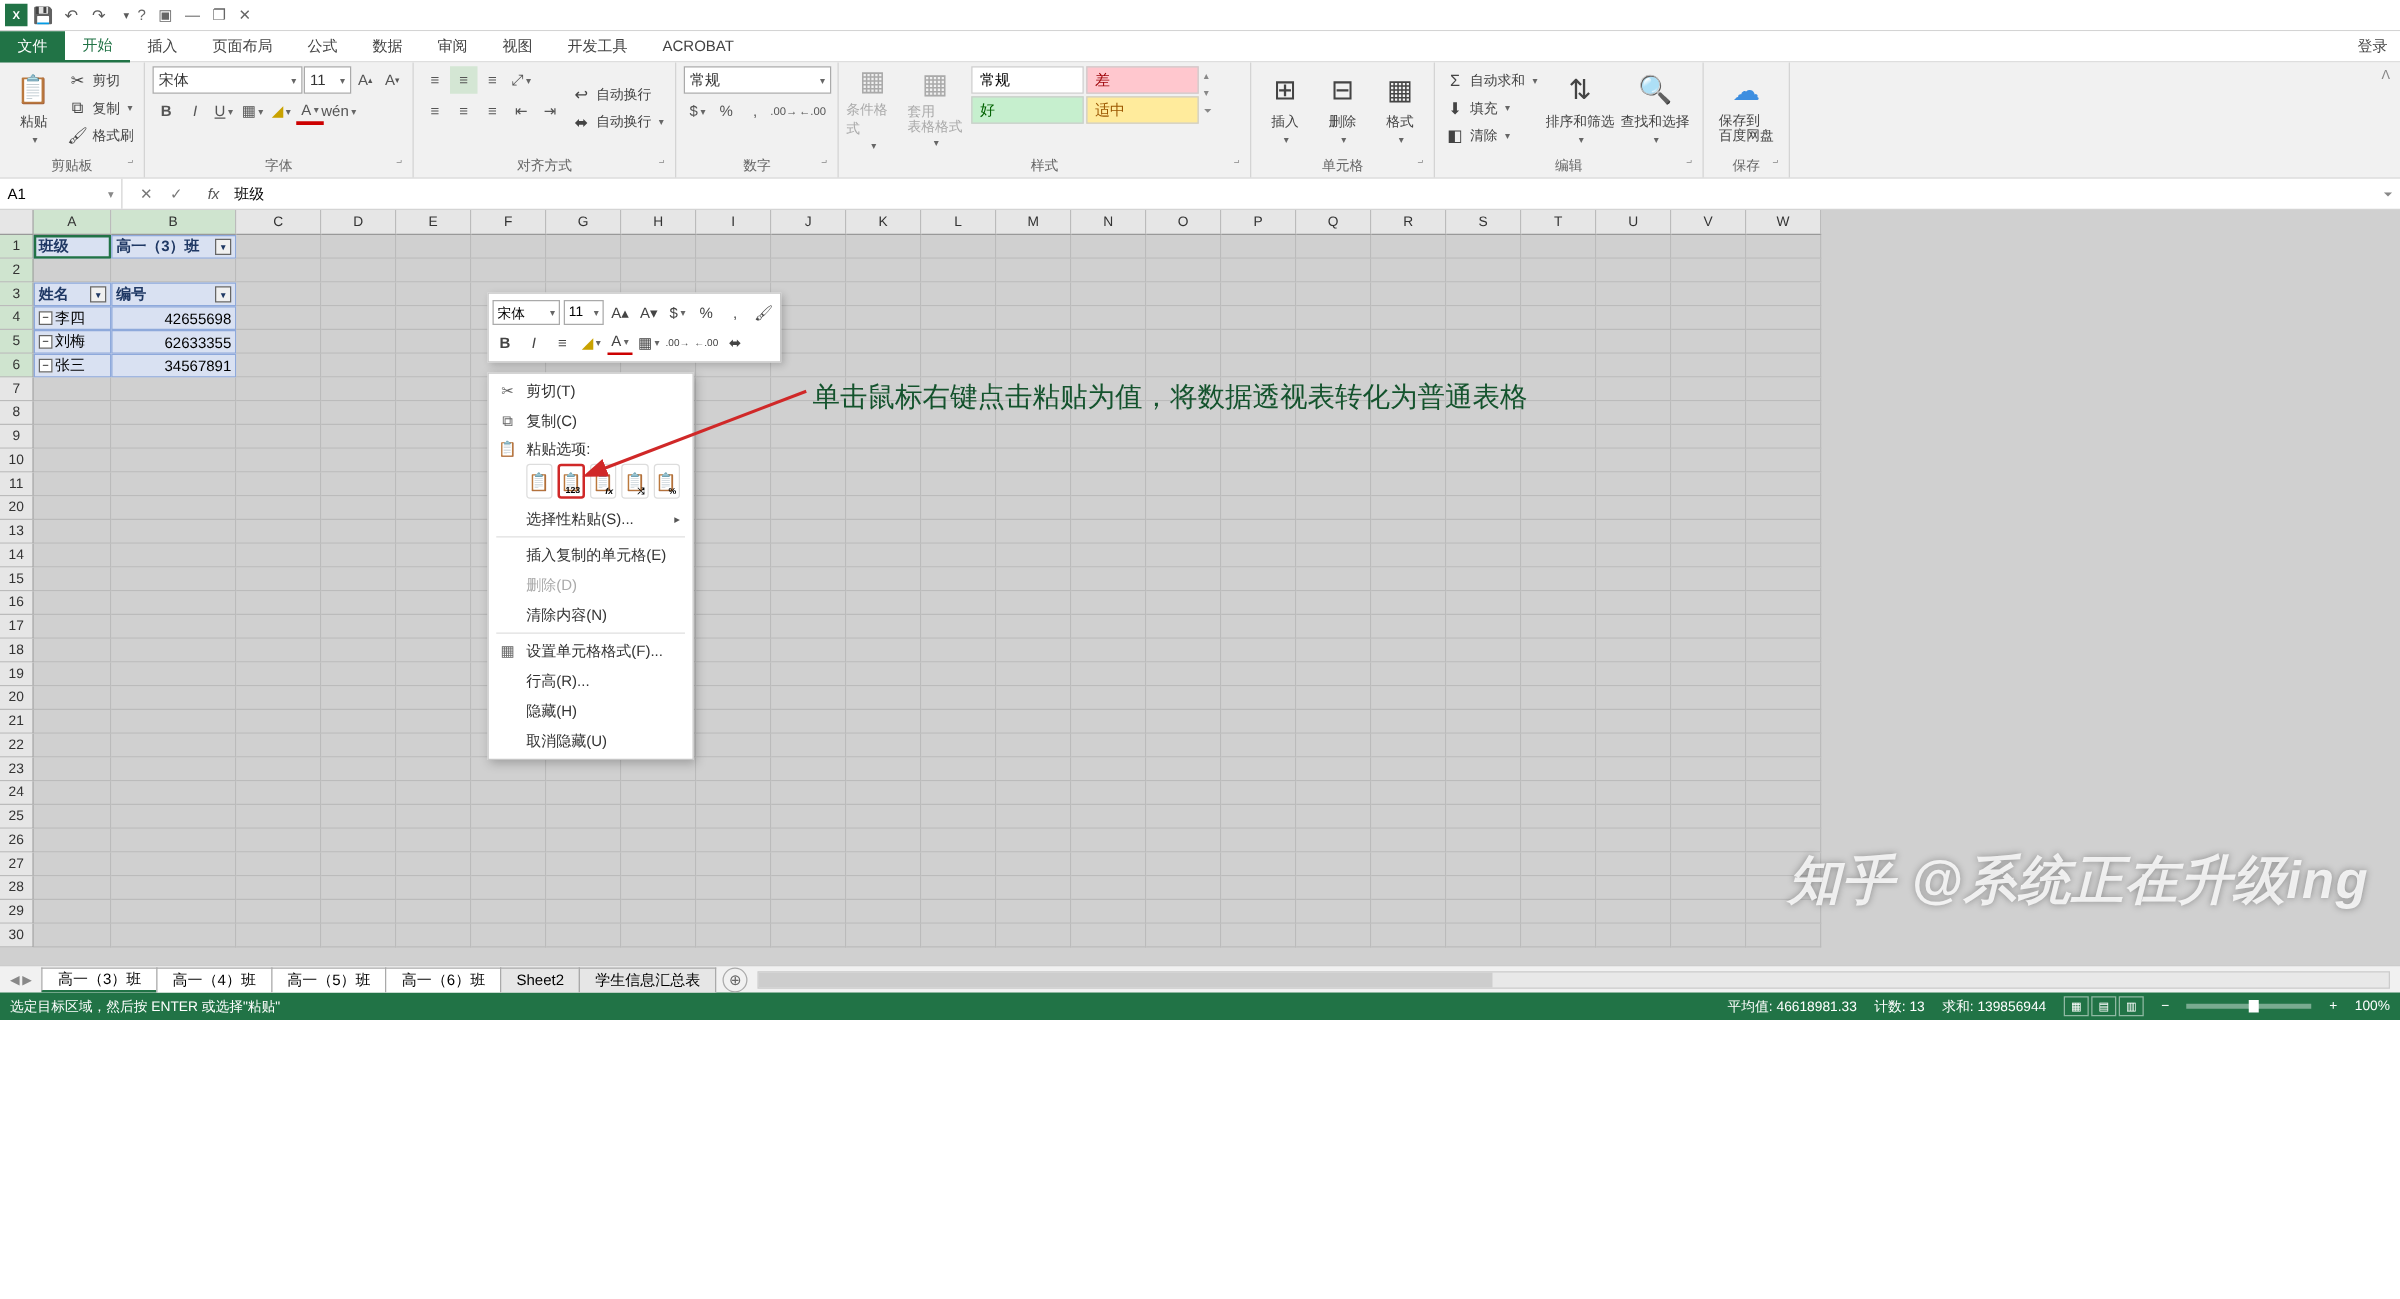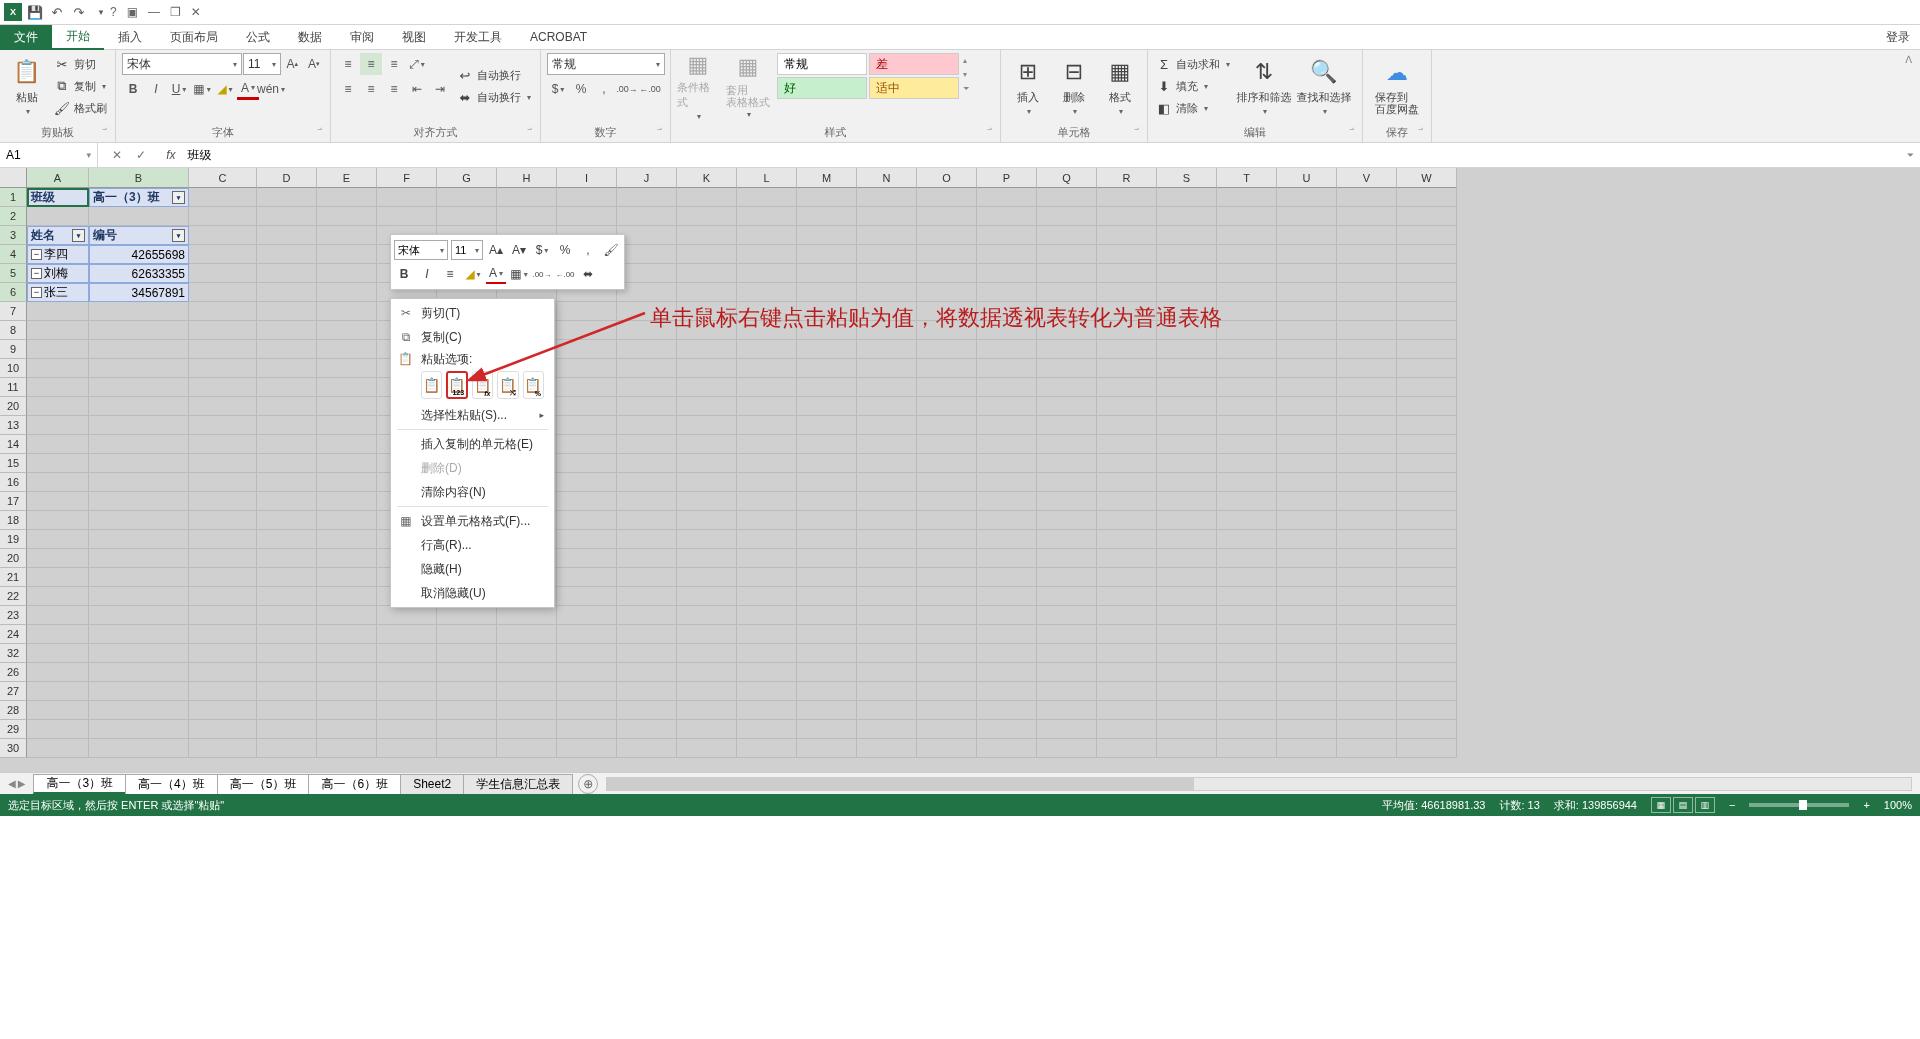--- a/index.html
+++ b/index.html
@@ -79,21 +79,21 @@
 .cm-item.disabled { color: #aaa; }
 .cm-item .cm-icn { position: absolute; left: 5px; width: 16px; height: 16px; display: flex; align-items: center; justify-content: center; font-size: 12px; color: #666; }
 .cm-sub::after { content: "▸"; margin-left: auto; font-size: 9px; color: #555; }
 .cm-sep { height: 1px; background: #e0e0e0; margin: 2px 4px; }
 .paste-opts { display: flex; gap: 4px; padding: 2px 8px 4px 28px; }
 .paste-opt { width: 28px; height: 28px; border: 1px solid #ddd; border-radius: 3px; display: flex; align-items: center; justify-content: center; font-size: 14px; position: relative; }
 .paste-opt .sub { position: absolute; bottom: 1px; right: 2px; font-size: 7px; font-weight: bold; }
 .paste-opt.highlight { border: 2px solid #d02828; }
 
 
-.annotation { position: absolute; color: #b91c1c; font-size: 22px; font-weight: normal; }
+.annotation { position: absolute; color: #14532d; font-size: 22px; font-weight: normal; }
 .arrow-line { position: absolute; }
 
 
 .sheet-tabs-bar { height: 22px; background: #f1f1f1; border-top: 1px solid #ccc; display: flex; align-items: center; }
 .st-nav { display: flex; gap: 2px; padding: 0 8px; color: #888; font-size: 10px; }
 .sheet-tab { padding: 0 12px; height: 20px; border: 1px solid #aaa; border-bottom: none; background: #e6e6e6; display: flex; align-items: center; font-size: 12px; margin-right: -1px; }
 .sheet-tab.active { background: #fff; border-bottom: 2px solid #217346; }
 .sheet-tab.grouped { background: #fff; }
 .add-sheet { width: 20px; height: 20px; border: 1px solid #aaa; border-radius: 50%; display: flex; align-items: center; justify-content: center; margin-left: 6px; font-size: 12px; color: #666; }
 .hscroll { flex: 1; margin: 0 8px; height: 14px; background: #e8e8e8; border: 1px solid #ccc; position: relative; }
@@ -410,21 +410,21 @@
       <div class="row-h">15</div>
       <div class="row-h">16</div>
       <div class="row-h">17</div>
       <div class="row-h">18</div>
       <div class="row-h">19</div>
       <div class="row-h">20</div>
       <div class="row-h">21</div>
       <div class="row-h">22</div>
       <div class="row-h">23</div>
       <div class="row-h">24</div>
-      <div class="row-h">32</div>
+      <div class="row-h">25</div>
       <div class="row-h">26</div>
       <div class="row-h">27</div>
       <div class="row-h">28</div>
       <div class="row-h">29</div>
       <div class="row-h">30</div>
     </div>
   <div class="cells" id="cells">
       <div class="cell-row">
         <div class="cell hdr active" style="width: 62px;">
           <span>班级</span>
@@ -1290,20 +1290,21 @@
     <defs>
         <marker id="ah" markerWidth="10" markerHeight="10" refX="2" refY="3" orient="auto">
           <path d="M0,0 L0,6 L8,3 z" fill="#d02828"></path>
         </marker>
       </defs>
     <line x1="190" y1="5" x2="25" y2="68" stroke="#d02828" stroke-width="2.5" marker-end="url(#ah)"></line>
   </svg>
 
   <div class="annotation" style="left:650px;top:135px">单击鼠标右键点击粘贴为值，将数据透视表转化为普通表格</div>
 
+  <div class="watermark">知乎 @系统正在升级ing</div>
 </div>
 
 <div class="sheet-tabs-bar">
   <div class="st-nav">
       <span>◀</span>
       <span>▶</span>
     </div>
   <div class="sheet-tab active">高一（3）班</div>
   <div class="sheet-tab grouped">高一（4）班</div>
   <div class="sheet-tab grouped">高一（5）班</div>

